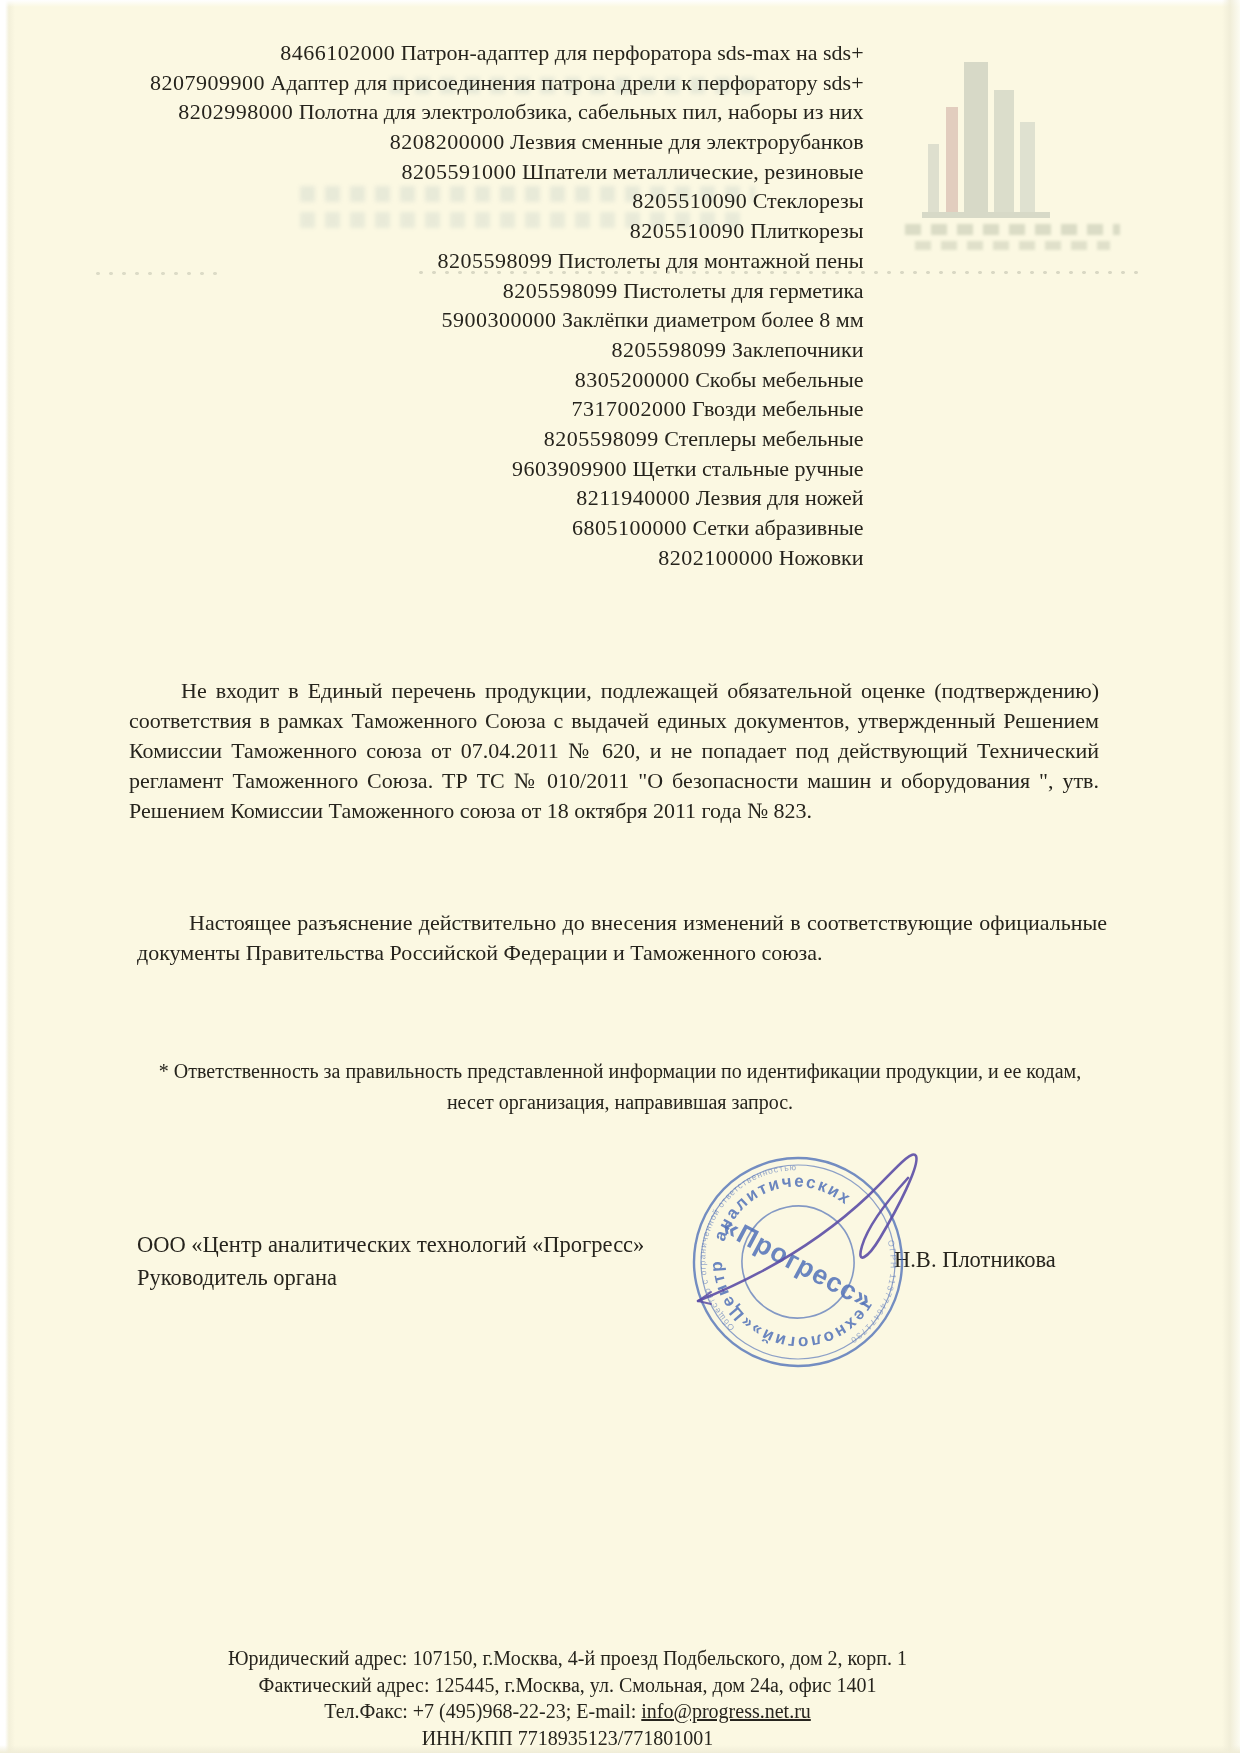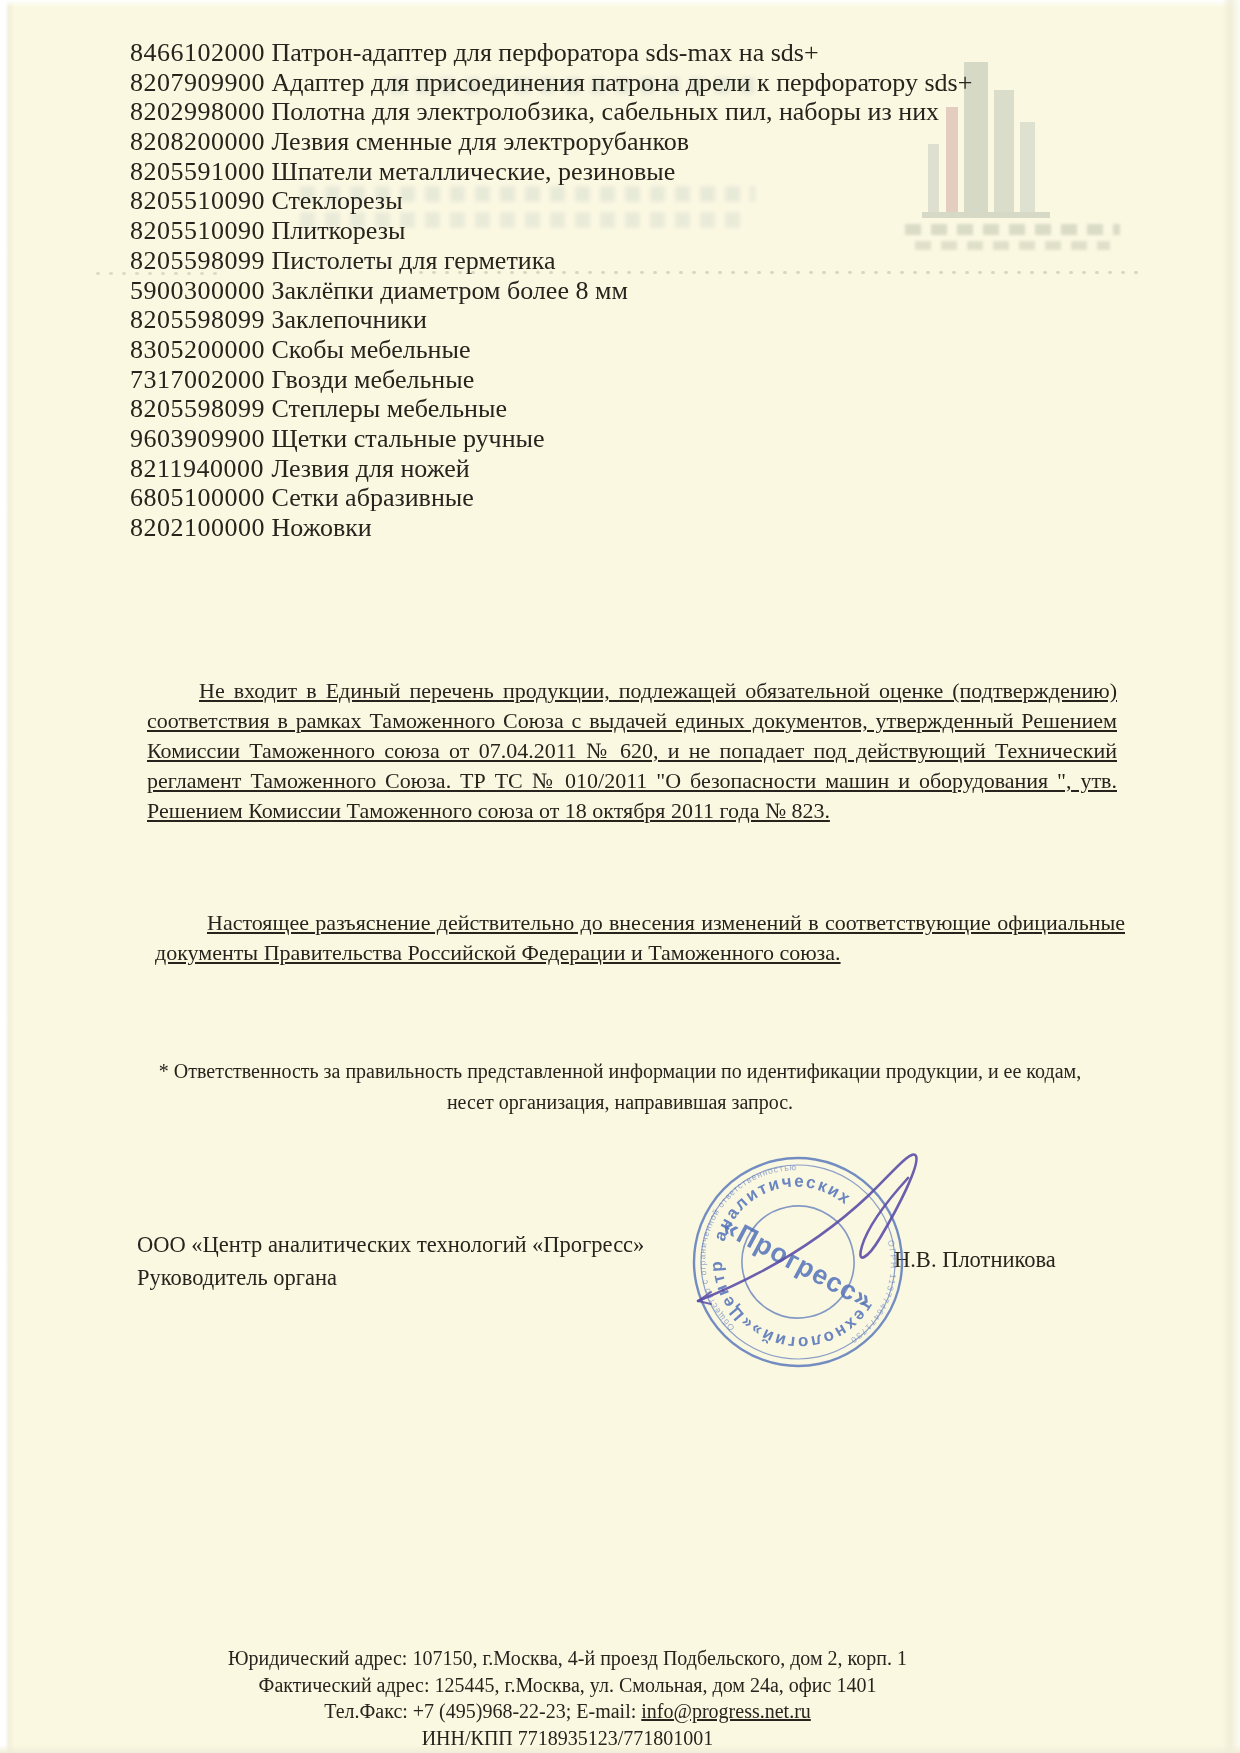--- a/index.html
+++ b/index.html
@@ -10,27 +10,27 @@
     background:linear-gradient(to right,#ffffff 0 5px,#f3f0da 9px,rgba(251,248,226,0) 15px);}
   .edge-hair{position:absolute;left:3px;top:0;width:2px;height:100%;background:#c8c6ba;opacity:.55;}
   .edge-top{position:absolute;left:0;top:0;width:100%;height:7px;
     background:linear-gradient(to bottom,#ffffff,rgba(251,248,226,0));}
   .edge-right{position:absolute;right:0;top:0;width:18px;height:100%;
     background:linear-gradient(to left,#fdfdf6,#eeebd6 55%,rgba(251,248,226,0));opacity:.8;}
   .edge-bottom{position:absolute;left:0;bottom:0;width:100%;height:8px;
     background:linear-gradient(to top,#f0edd8,rgba(251,248,226,0));}
 
   
-  .codes{position:absolute;left:130px;top:38px;font-size:26px;line-height:29.7px;white-space:nowrap;}
+  .codes{position:absolute;left:130px;top:38px;font-size:22px;line-height:29.7px;white-space:nowrap;text-align:right;}
   .codes .row{height:29.7px;}
   .codes .code{display:inline-block;width:135px;letter-spacing:.5px;}
 
   
-  .para{position:absolute;left:147px;width:970px;font-size:22px;line-height:30px;
-        text-align:justify;text-indent:52px;text-decoration:underline;}
+  .para{position:absolute;left:129px;width:970px;font-size:22px;line-height:30px;
+        text-align:justify;text-indent:52px;}
   #p1{top:676px;}
   #p2{top:908px;margin-left:8px;}
 
   .note{position:absolute;left:45px;top:1056px;width:1150px;text-align:center;
         font-size:20px;line-height:31px;}
 
   .sig-block{position:absolute;left:137px;top:1228px;font-size:22.5px;line-height:33px;}
   .sig-name{position:absolute;left:862px;top:1247px;font-size:22.5px;margin-left:32px;}
 
   .footer{position:absolute;left:0;top:1645px;width:1135px;text-align:center;
@@ -124,20 +124,24 @@
       <div class="row">
       <span class="code">8205510090</span>
       <span class="desc">Стеклорезы</span>
     </div>
       <div class="row">
       <span class="code">8205510090</span>
       <span class="desc">Плиткорезы</span>
     </div>
       <div class="row">
       <span class="code">8205598099</span>
+      <span class="desc">Пистолеты для монтажной пены</span>
+    </div>
+      <div class="row">
+      <span class="code">8205598099</span>
       <span class="desc">Пистолеты для герметика</span>
     </div>
       <div class="row">
       <span class="code">5900300000</span>
       <span class="desc">Заклёпки диаметром более 8 мм</span>
     </div>
       <div class="row">
       <span class="code">8205598099</span>
       <span class="desc">Заклепочники</span>
     </div>

